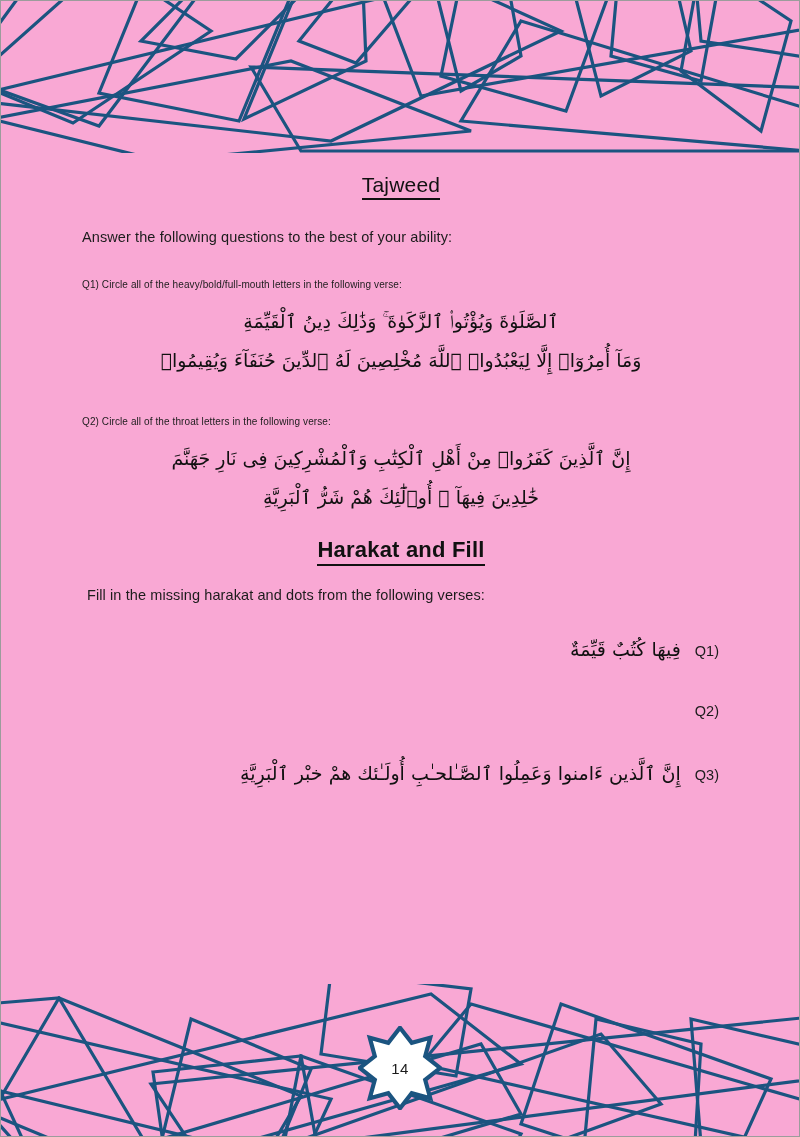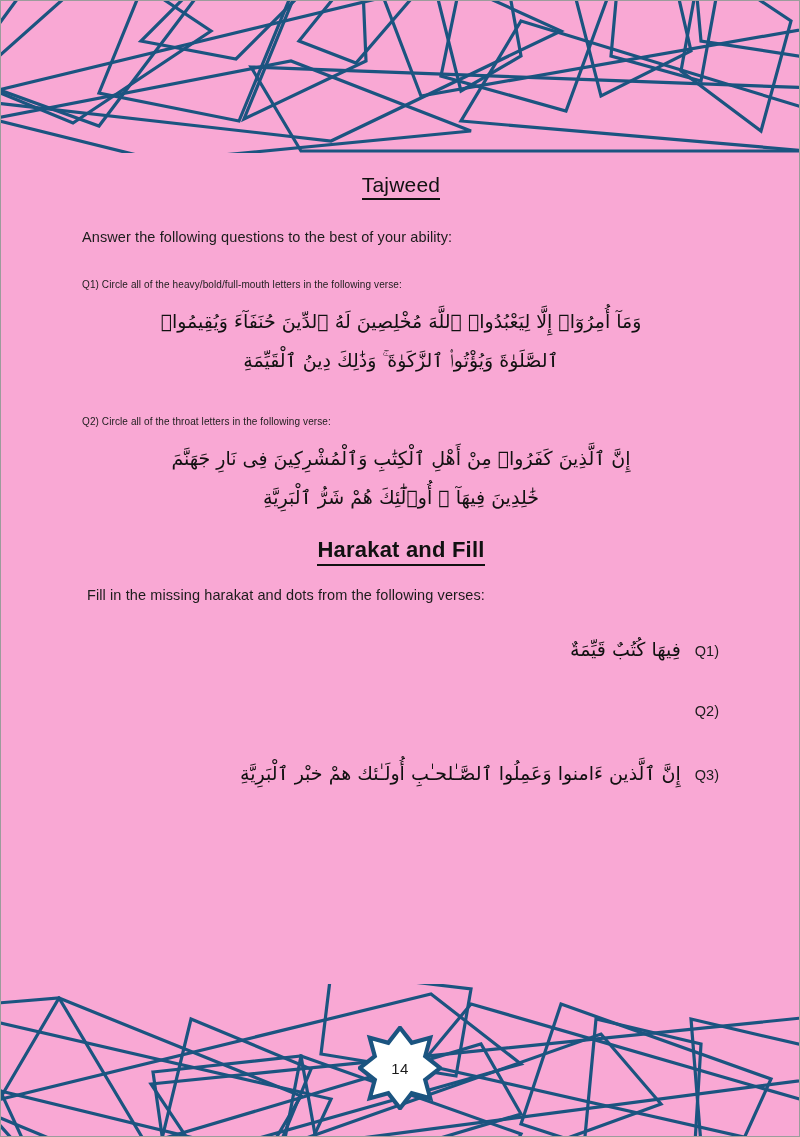--- a/index.html
+++ b/index.html
@@ -174,22 +174,22 @@
   <div class="content">
 
     <h1 class="section-title">
       <span>Tajweed</span>
     </h1>
 
     <p class="intro t1">Answer the following questions to the best of your ability:</p>
 
     <p class="prompt q1">Q1) Circle all of the heavy/bold/full-mouth letters in the following verse:</p>
     <div class="verse">
+      <div>ٱلصَّلَوٰةَ وَيُؤْتُوا۟ ٱلزَّكَوٰةَ ۚ وَذَٰلِكَ دِينُ ٱلْقَيِّمَةِ</div>
       <div>وَمَآ أُمِرُوٓا۟ إِلَّا لِيَعْبُدُوا۟ ٱللَّهَ مُخْلِصِينَ لَهُ ٱلدِّينَ حُنَفَآءَ وَيُقِيمُوا۟</div>
-      <div>ٱلصَّلَوٰةَ وَيُؤْتُوا۟ ٱلزَّكَوٰةَ ۚ وَذَٰلِكَ دِينُ ٱلْقَيِّمَةِ</div>
     </div>
 
     <p class="prompt q2">Q2) Circle all of the throat letters in the following verse:</p>
     <div class="verse">
       <div>إِنَّ ٱلَّذِينَ كَفَرُوا۟ مِنْ أَهْلِ ٱلْكِتَٰبِ وَٱلْمُشْرِكِينَ فِى نَارِ جَهَنَّمَ</div>
       <div>خَٰلِدِينَ فِيهَآ ۚ أُو۟لَٰٓئِكَ هُمْ شَرُّ ٱلْبَرِيَّةِ</div>
     </div>
 
     <h2 class="section-title second">
       <span>Harakat and Fill</span>

